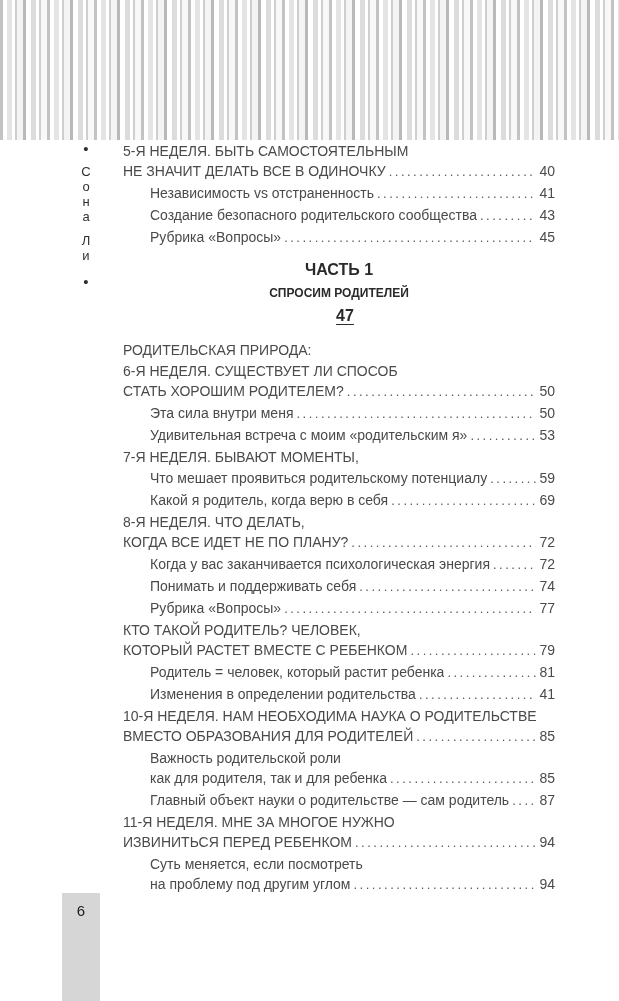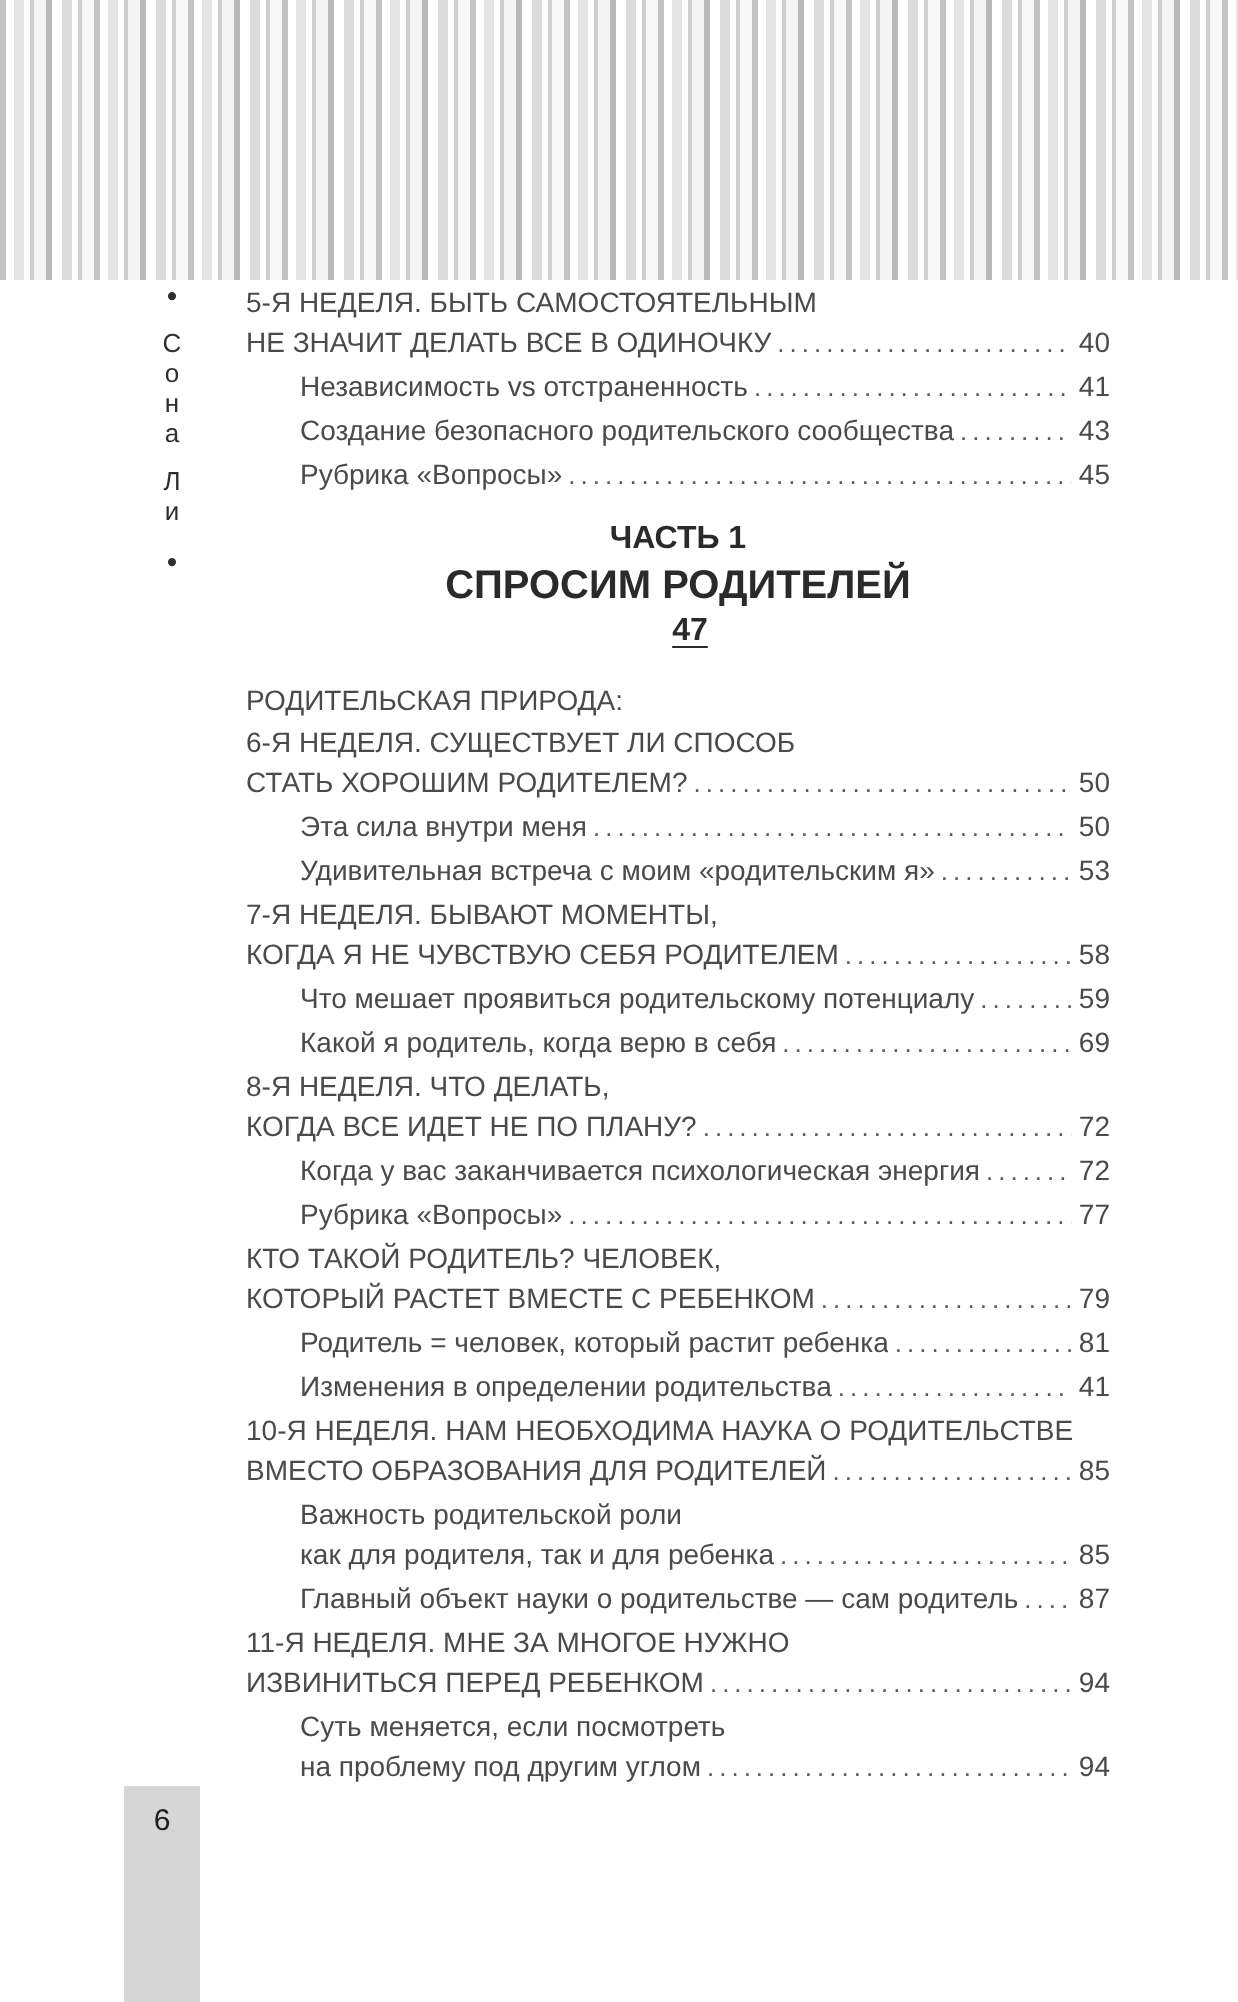--- a/index.html
+++ b/index.html
@@ -84,21 +84,21 @@
   }
   .pg { flex: 0 0 auto; }
 
   
   .part {
     text-align: center;
     margin: 11px 0 13px 0;
     color: #2a2a2a;
   }
   .part-label { font-weight: bold; font-size: 16px; line-height: 22px; text-align: center; }
-  .part-title { font-weight: bold; font-size: 20px; line-height: 24px; }
+  .part-title { font-weight: bold; font-size: 12px; line-height: 24px; }
   .part-page {
     font-weight: bold;
     font-size: 16px;
     line-height: 22px;
     text-decoration: underline;
     text-underline-offset: 3px;
     margin-left: 12px;
   }
 
   
@@ -204,25 +204,20 @@
           <div class="line">
             <span class="t">Удивительная встреча с моим «родительским я»</span>
             <span class="leader"></span>
             <span class="pg">53</span>
           </div>
         </div>
         <div class="toc-entry chapter">
           <div class="line">
             <span class="t">7-Я НЕДЕЛЯ. БЫВАЮТ МОМЕНТЫ,</span>
           </div>
-          <div class="line">
-            <span class="t">КОГДА Я НЕ ЧУВСТВУЮ СЕБЯ РОДИТЕЛЕМ</span>
-            <span class="leader"></span>
-            <span class="pg">58</span>
-          </div>
         </div>
         <div class="toc-entry sub">
           <div class="line">
             <span class="t">Что мешает проявиться родительскому потенциалу</span>
             <span class="leader"></span>
             <span class="pg">59</span>
           </div>
         </div>
         <div class="toc-entry sub">
           <div class="line">
@@ -239,20 +234,27 @@
             <span class="t">КОГДА ВСЕ ИДЕТ НЕ ПО ПЛАНУ?</span>
             <span class="leader"></span>
             <span class="pg">72</span>
           </div>
         </div>
         <div class="toc-entry sub">
           <div class="line">
             <span class="t">Когда у вас заканчивается психологическая энергия</span>
             <span class="leader"></span>
             <span class="pg">72</span>
+          </div>
+        </div>
+        <div class="toc-entry sub">
+          <div class="line">
+            <span class="t">Понимать и поддерживать себя</span>
+            <span class="leader"></span>
+            <span class="pg">74</span>
           </div>
         </div>
         <div class="toc-entry sub">
           <div class="line">
             <span class="t">Рубрика «Вопросы»</span>
             <span class="leader"></span>
             <span class="pg">77</span>
           </div>
         </div>
         <div class="toc-entry chapter">

